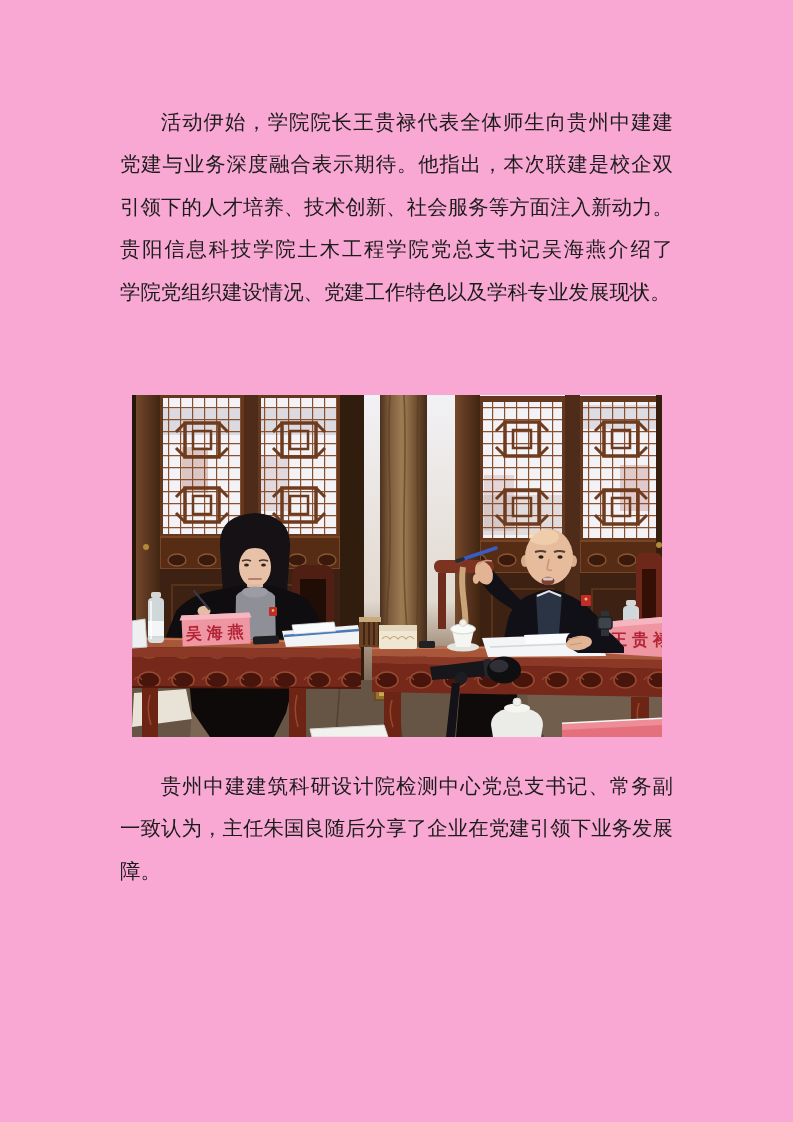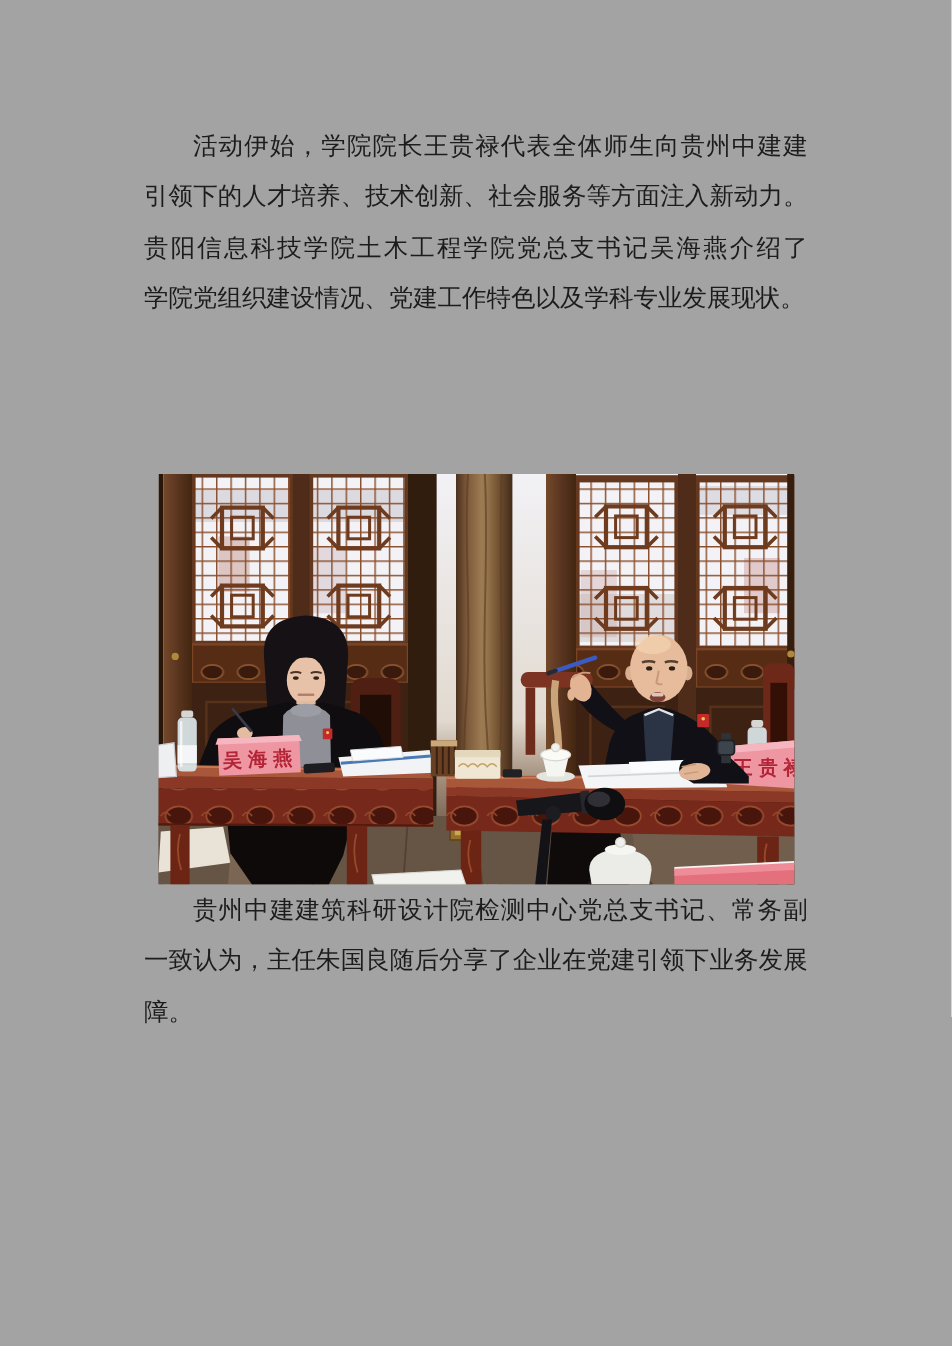--- a/index.html
+++ b/index.html
@@ -1,35 +1,36 @@
 <!DOCTYPE html>
 <html><head>
 <meta charset="utf-8">
 <title>Document</title>
 <style>
   html,body{margin:0;padding:0;background:#ffffff;}
-  .page{position:relative;width:793px;height:1122px;background:#a3a3a3;overflow:hidden;
+  .page{position:relative;width:793px;height:1122px;background:#f9a8d4;overflow:hidden;
         font-family:"Liberation Serif","DejaVu Serif",serif;color:#1c1c1c;}
   .para{position:absolute;left:120px;width:553px;font-size:20.4px;line-height:42.4px;word-break:break-all;}
   .para .line{text-align:justify;text-align-last:justify;height:42.4px;overflow:visible;white-space:normal;}
   .para .line.first{text-indent:2em;}
   .para .line.last{text-align-last:left;}
   #para1{top:101px;}
-  #para2{top:738px;}
+  #para2{top:765px;}
   figure.photo{position:absolute;left:132px;top:395px;margin:0;width:530px;height:342px;}
   svg{display:block;}
   .placard-text{font-family:"Liberation Serif","DejaVu Serif",serif;font-weight:bold;}
 </style>
 </head>
 <body>
 
 <div class="page">
 
   <div class="para" id="para1">
     <div class="line first">活动伊始，学院院长王贵禄代表全体师生向贵州中建建</div>
+    <div class="line">党建与业务深度融合表示期待。他指出，本次联建是校企双</div>
     <div class="line">引领下的人才培养、技术创新、社会服务等方面注入新动力。</div>
     <div class="line">贵阳信息科技学院土木工程学院党总支书记吴海燕介绍了</div>
     <div class="line last">学院党组织建设情况、党建工作特色以及学科专业发展现状。</div>
   </div>
 
   <figure class="photo">
   <svg width="530" height="342" viewBox="0 0 530 342" xmlns="http://www.w3.org/2000/svg">
     <defs>
       <pattern id="lat" width="12" height="12" patternUnits="userSpaceOnUse">
         <path d="M0 0H12M0 0V12" stroke="#8a4f2d" stroke-width="2.4" fill="none"></path>

